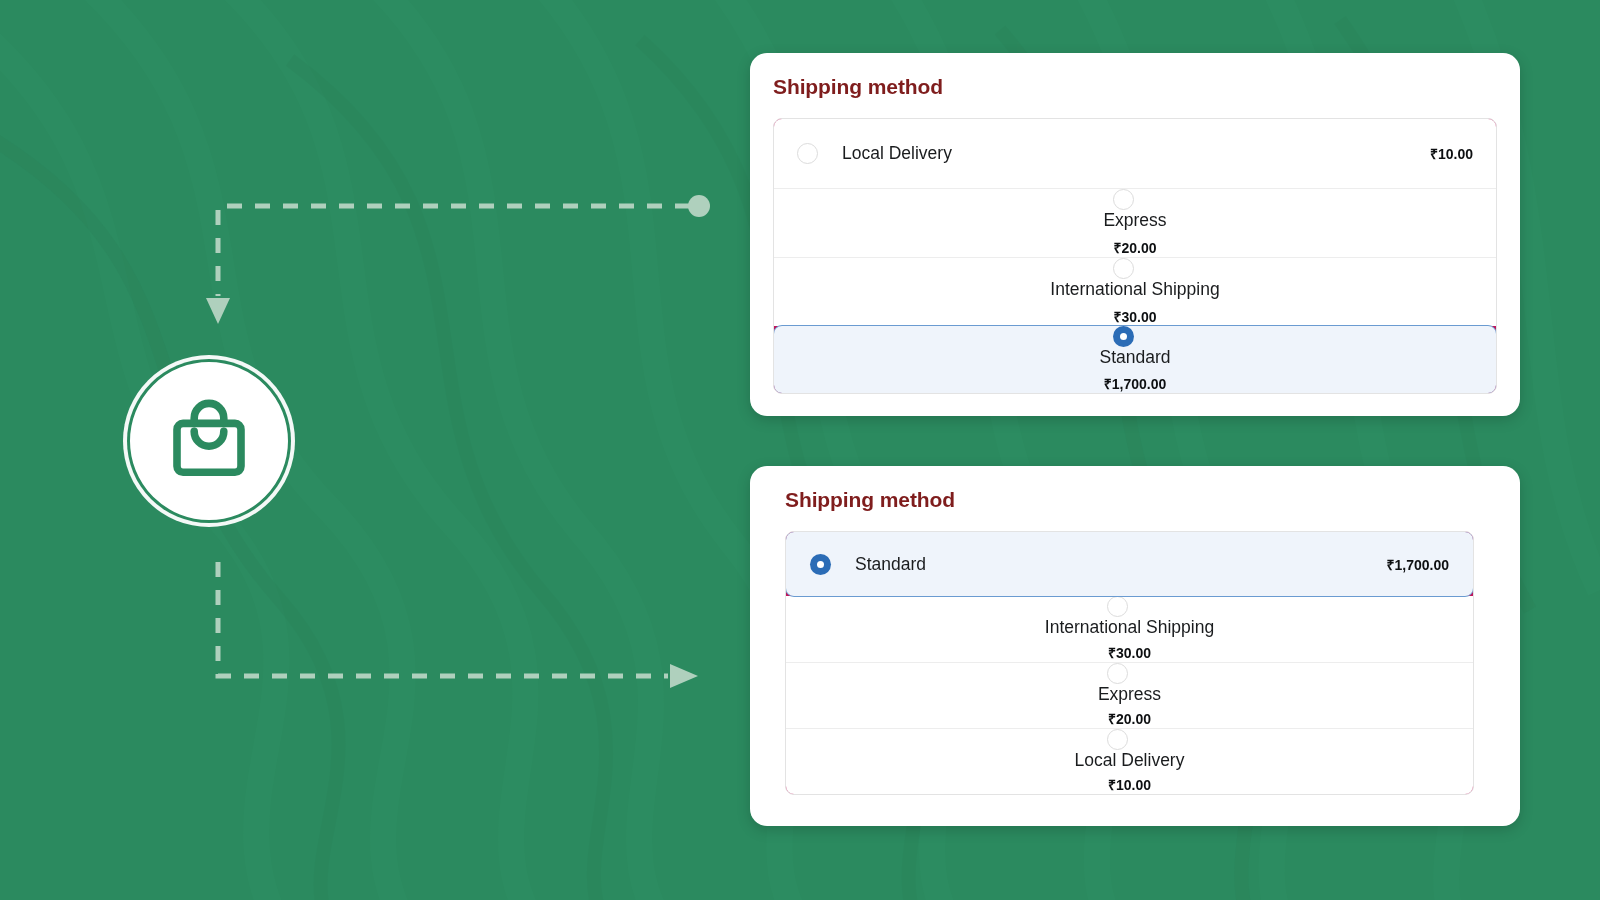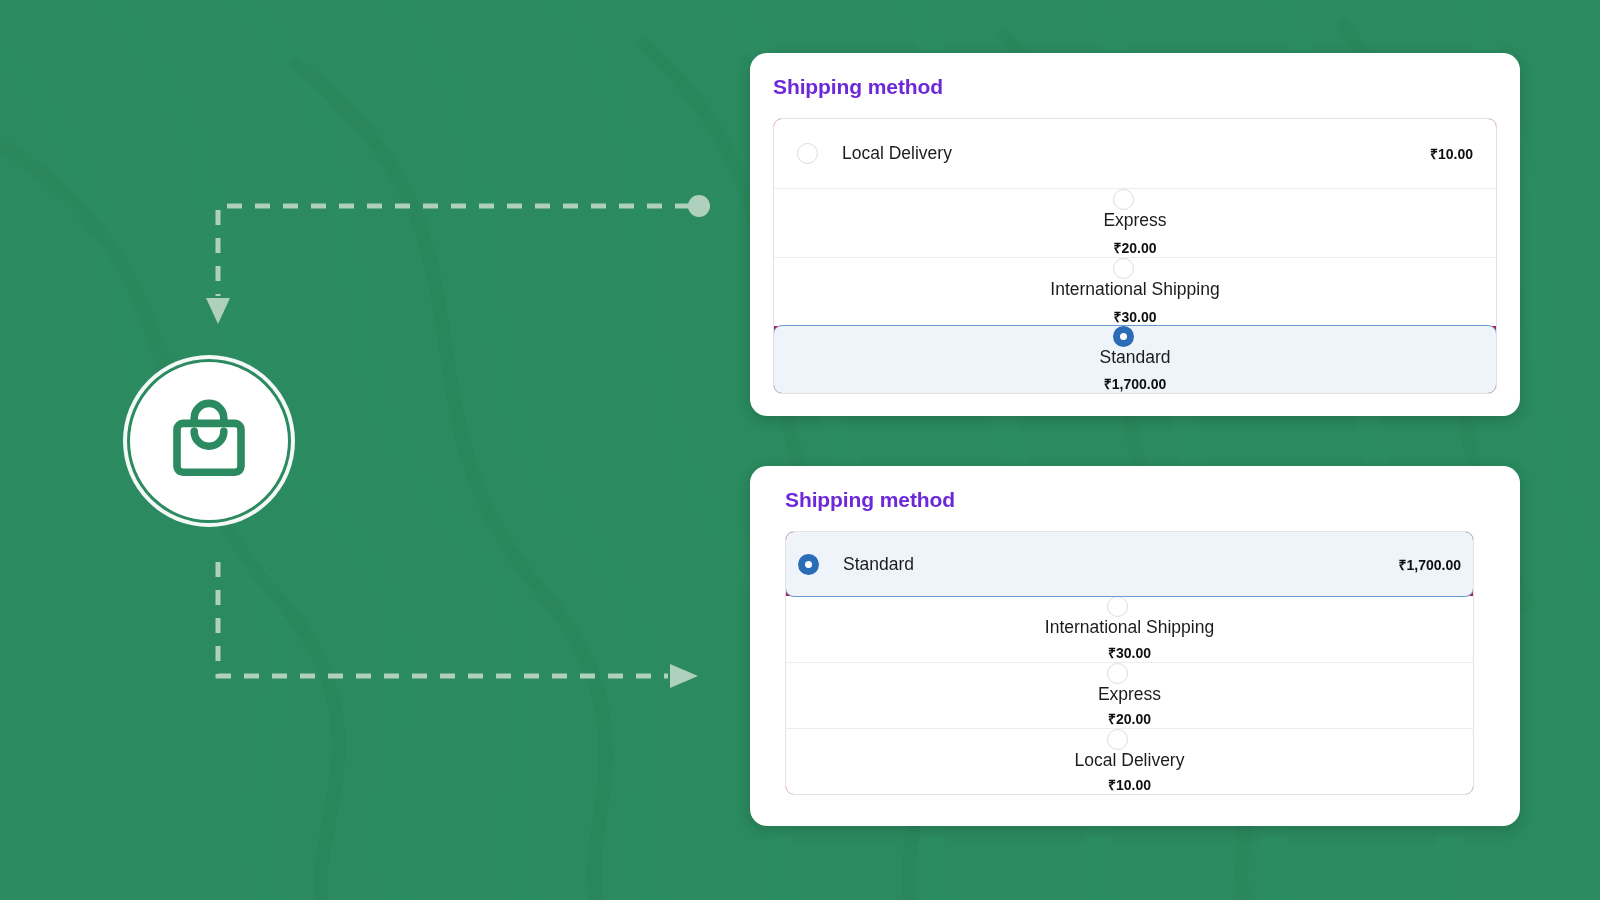--- a/index.html
+++ b/index.html
@@ -76,21 +76,21 @@
     background: #ffffff;
     border-radius: 17px;
     box-shadow: 0 4px 14px rgba(0,0,0,0.17);
   }
   .card-top    { left: 750px; top: 53px;  width: 770px; height: 363px; }
   .card-bottom { left: 750px; top: 466px; width: 770px; height: 360px; }
 
   .card-title {
     font-size: 21px;
     font-weight: bold;
-    color: #6d28d9;
+    color: #7f1d1d;
     letter-spacing: -0.1px;
   }
   .card-top .card-title    { padding: 22px 0 0 23px; }
   .card-bottom .card-title { padding: 22px 0 0 35px; }
 
   .options {
     border: 1px solid #e3e3e3;
     border-radius: 9px;
     overflow: hidden;
     background: #be185d;
@@ -108,21 +108,21 @@
   .card-top .option-row    { height: 69px; }
   .card-bottom .option-row { height: 66px; }
 
   .option-row + .option-row { border-top: 1px solid #ededed; flex-direction: column; }
 
   .option-row.selected {
     background: #eff4fb;
     border: 1px solid #6a9bd1;
     border-radius: 9px;
     margin: -1px;
-    padding: 0 12px;
+    padding: 0 24px;
     z-index: 2;
   }
   .option-row.selected + .option-row { border-top: none; }
 
   .radio {
     width: 21px; height: 21px;
     border-radius: 50%;
     border: 1.6px solid #dcdcdc;
     background: #fff;
     flex: 0 0 auto;

